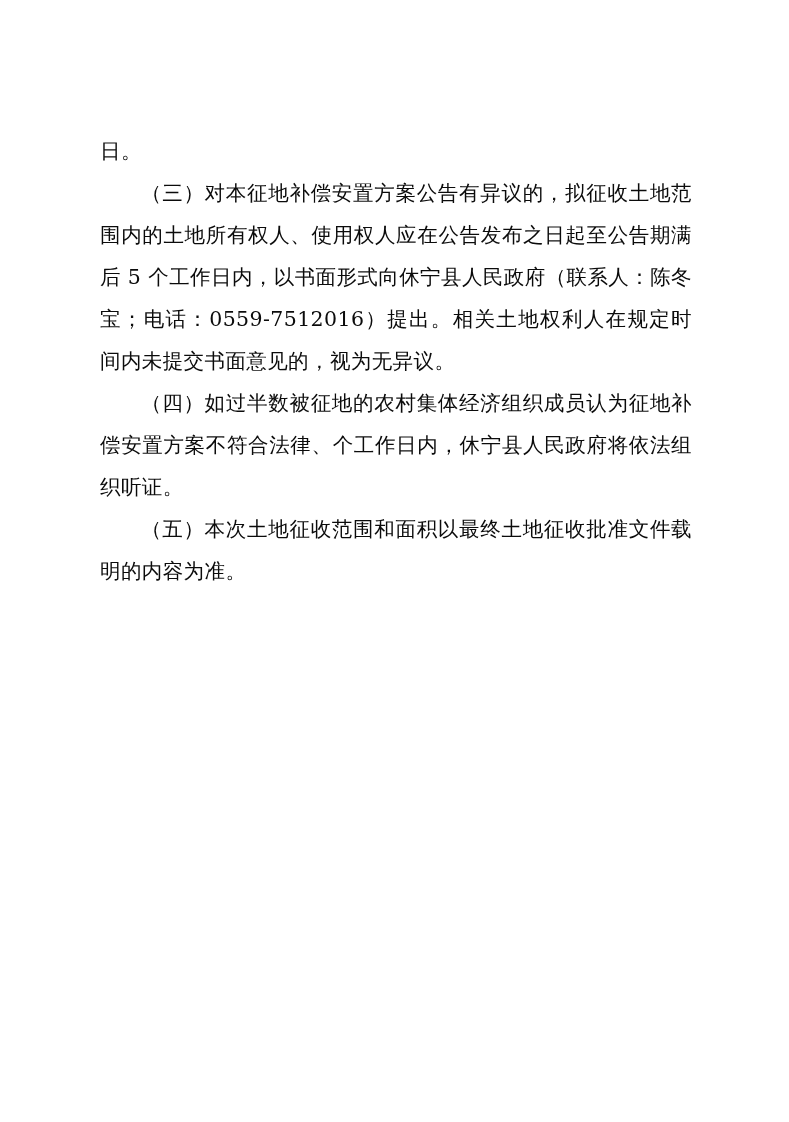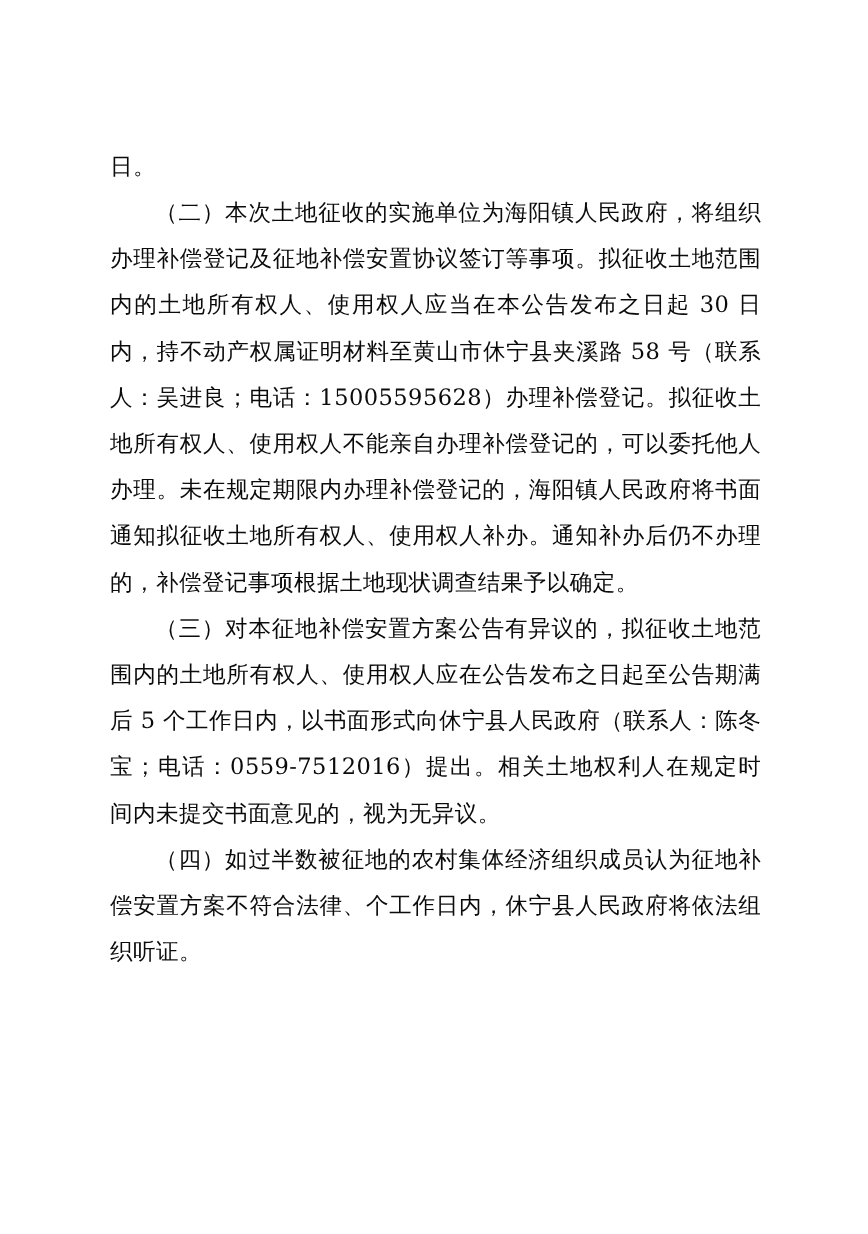--- a/index.html
+++ b/index.html
@@ -38,17 +38,17 @@
   .indent {
     text-indent: 2em;
   }
 </style>
 </head>
 <body>
 
 <div class="page">
   <div class="doc-body">
     <p class="para">日。</p>
-    <p class="para indent">（二）本次土地征收的实施单位为海阳镇人民政府，将组织办理补偿登记及征地补偿安置协议签订等事项。拟征收土地范围内的土地所有权人、使用权人应当在本公告发布之日起 30 日内，持不动产权属证明材料至黄山市休宁县夹溪路 58 号（联系人：吴进良；电话：15005595628）办理补偿登记。拟征收土地所有权人、使用权人不能亲自办理补偿登记的，可以委托他人办理。未在规定期限内办理补偿登记的，海阳镇人民政府将书面通知拟征收土地所有权人、使用权人补办。通知补办后仍不办理的，补偿登记事项根据土地现状调查结果予以确定。</p>
     <p class="para indent">（三）对本征地补偿安置方案公告有异议的，拟征收土地范围内的土地所有权人、使用权人应在公告发布之日起至公告期满后 5 个工作日内，以书面形式向休宁县人民政府（联系人：陈冬宝；电话：0559-7512016）提出。相关土地权利人在规定时间内未提交书面意见的，视为无异议。</p>
     <p class="para indent">（四）如过半数被征地的农村集体经济组织成员认为征地补偿安置方案不符合法律、个工作日内，休宁县人民政府将依法组织听证。</p>
+    <p class="para indent">（五）本次土地征收范围和面积以最终土地征收批准文件载明的内容为准。</p>
   </div>
 </div>
 
 </body></html>

